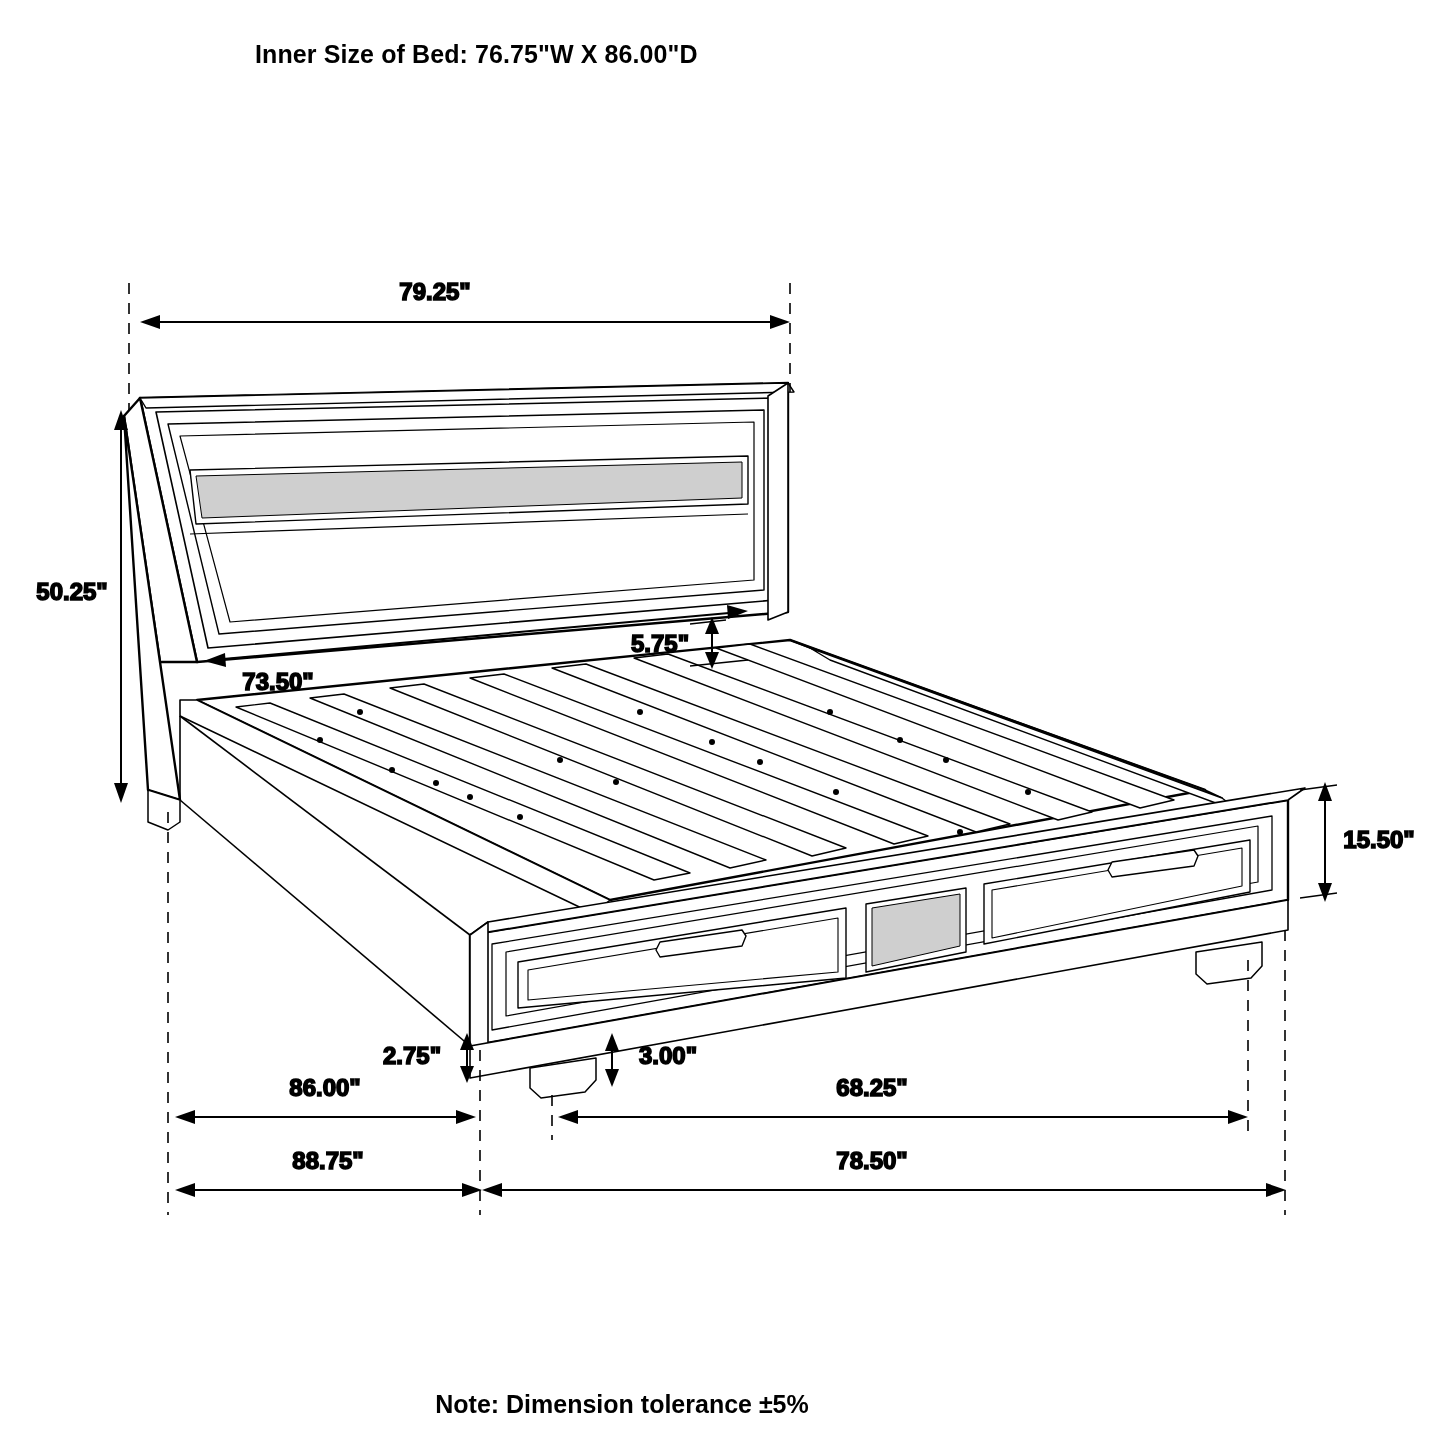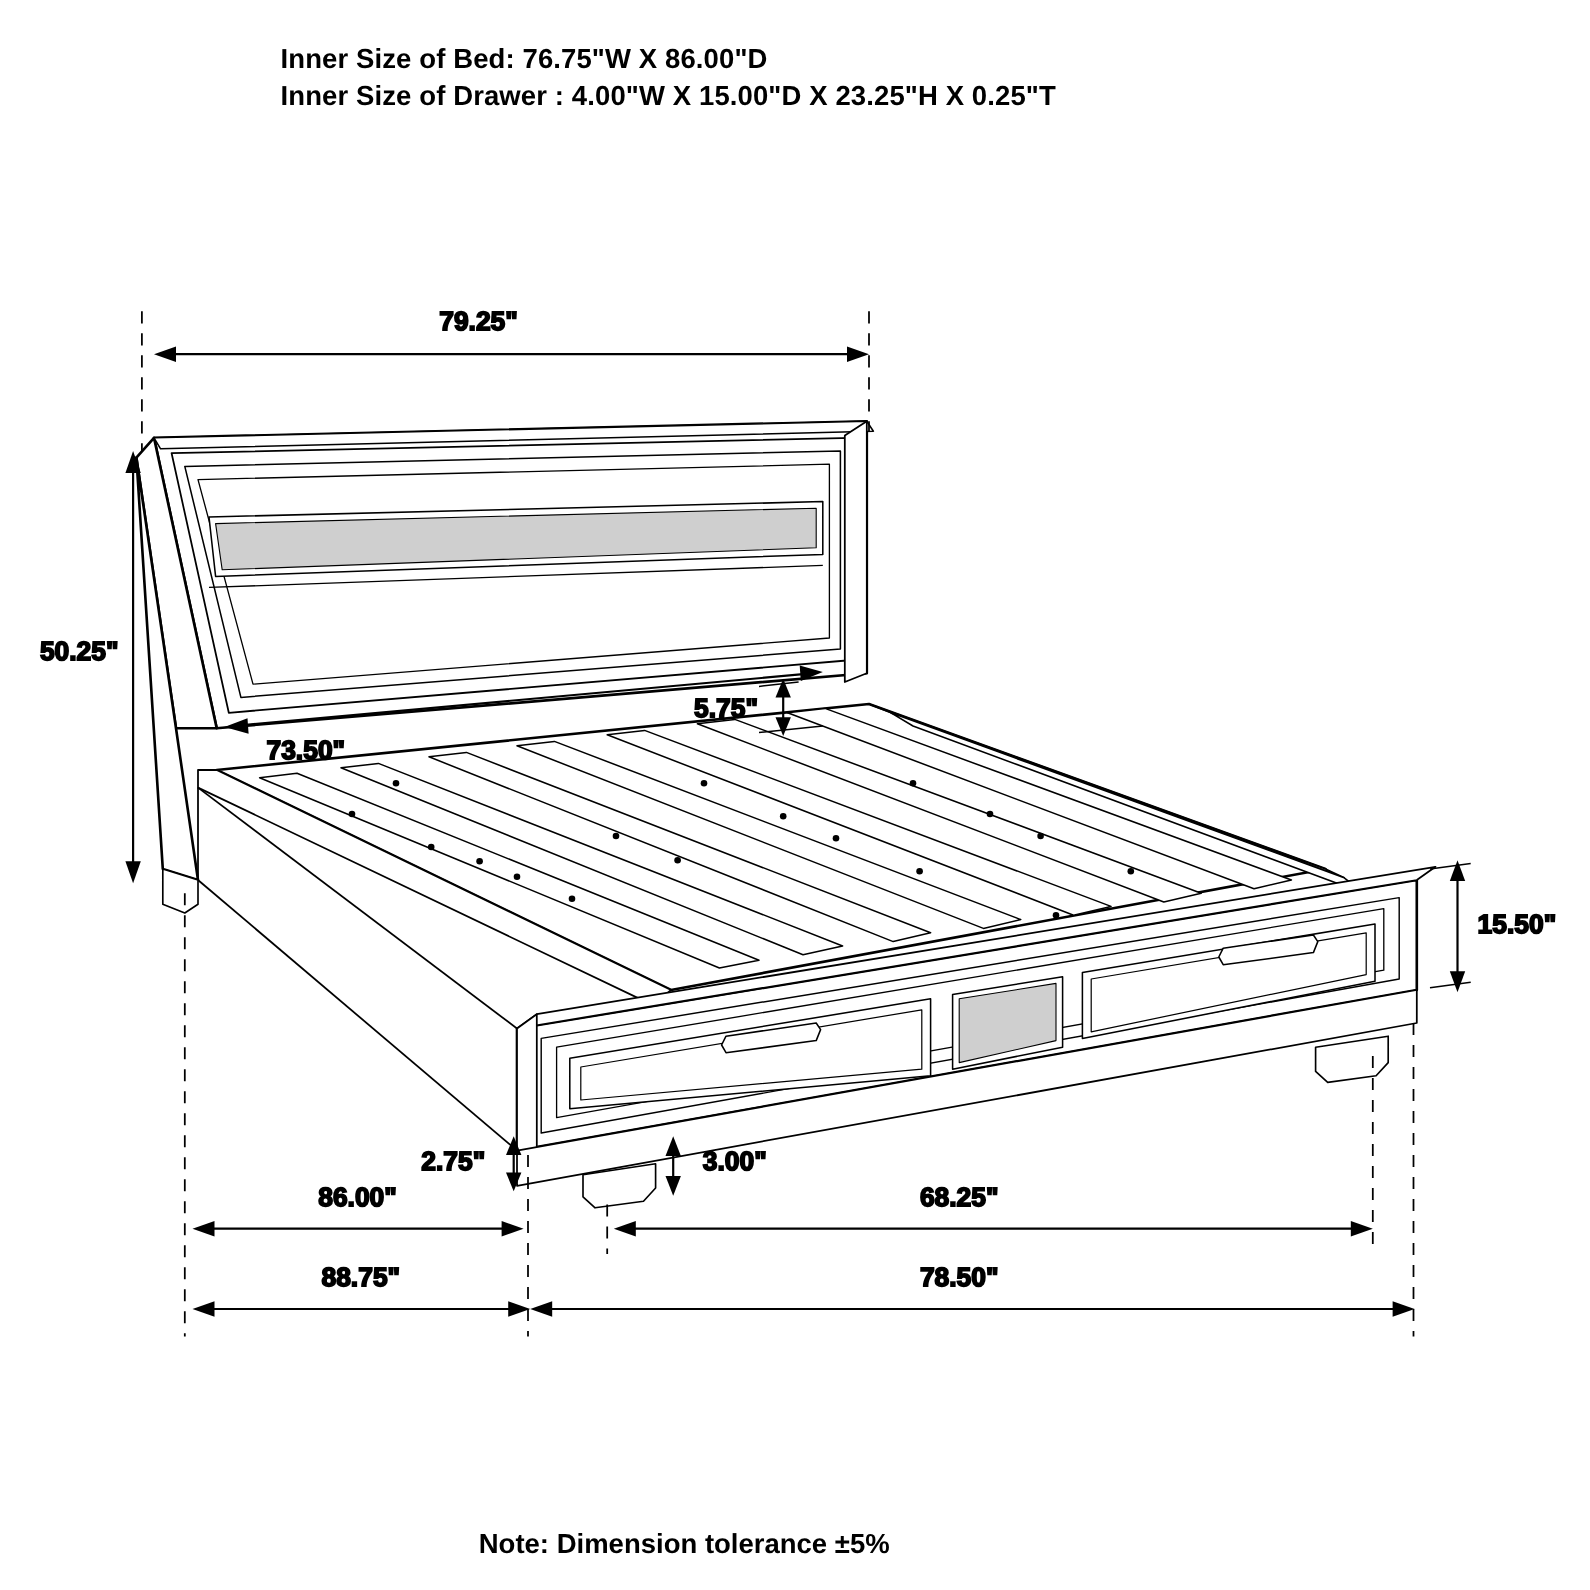--- a/index.html
+++ b/index.html
@@ -50,21 +50,20 @@
   }
   .ln { stroke: #000; fill: none; }
 </style>
 </head>
 <body>
 
 <div id="stage">
 
   <div class="hdr">
     <div>Inner Size of Bed: 76.75"W X 86.00"D</div>
-    <div>Inner Size of Drawer : 4.00"W X 15.00"D X 23.25"H X 0.25"T</div>
   </div>
 
   <svg width="1445" height="1445" viewBox="0 0 1445 1445">
 
     <g stroke="#000" fill="#fff" stroke-width="2.4" stroke-linejoin="round">
 
       <polygon points="140,398 788,383 788,612 197,662" fill="#ffffff"></polygon>
       <polygon points="140,398 197,662 160,662 124,416" fill="#ffffff"></polygon>
 
       <polygon points="124,416 160,662 180,800 148,790" fill="#ffffff"></polygon>

